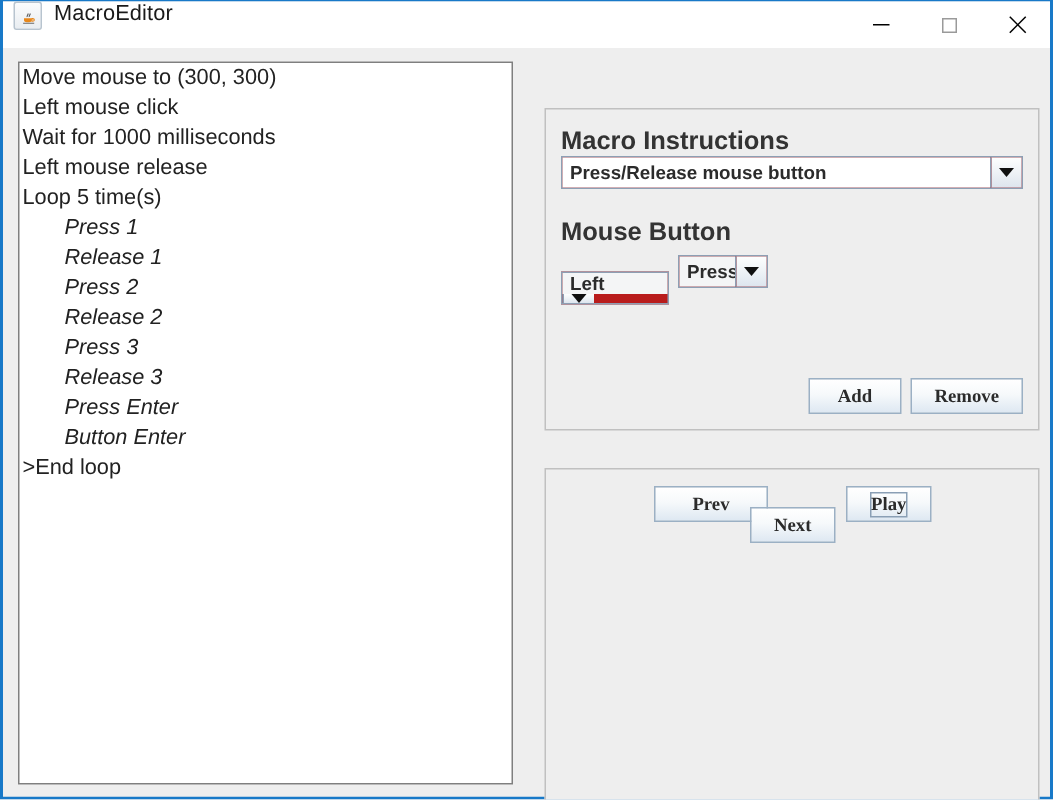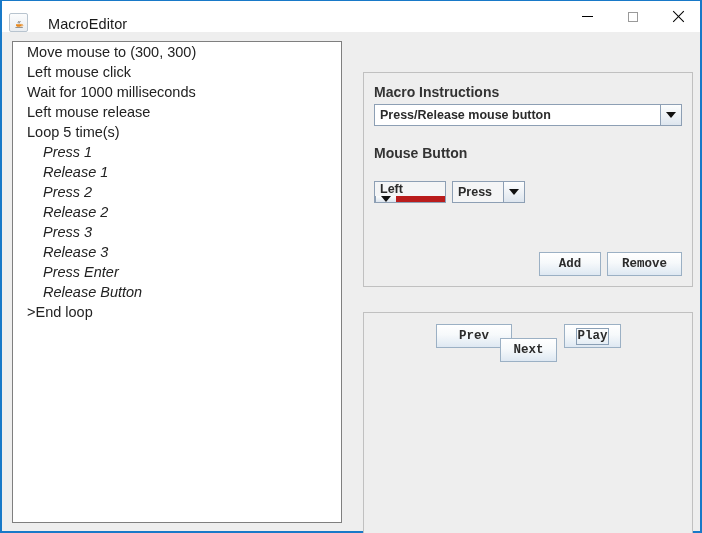--- a/index.html
+++ b/index.html
@@ -26,22 +26,21 @@
     border-bottom-width: 2px;
     background: #eeeeee;
   }
 
   
   #titlebar {
     position: relative;
     height: 31px;
     background: #ffffff;
     display: flex;
-    align-items: flex-end;
-    gap: 12px;
+    align-items: flex-start;
   }
   #app-icon {
     width: 17px;
     height: 17px;
     margin-left: 7px;
     margin-right: 8px;
     border: 1px solid #b8c4cf;
     border-radius: 2px;
     background: linear-gradient(#fbfcfd, #e9edf1);
     display: flex;
@@ -117,21 +116,21 @@
     background: #ffffff;
     border: 1px solid #7f7f7f;
     overflow: hidden;
   }
   .instr {
     font-size: 14.5px;
     color: #222222;
     line-height: 20px;
     height: 20px;
     white-space: pre;
-    padding-left: 14px;
+    padding-left: 2px;
   }
   .instr.indent { padding-left: 30px; font-style: italic; }
 
   
   #editor-panel {
     position: absolute;
     left: 361px;
     top: 40px;
     width: 330px;
     height: 215px;
@@ -145,21 +144,21 @@
     top: 280px;
     width: 330px;
     height: 238px;
     box-sizing: border-box;
     border: 1px solid #c0c0c0;
     background: #eeeeee;
   }
 
   .field-label {
     position: absolute;
-    font-size: 14px;
+    font-size: 17px;
     font-weight: bold;
     color: #333333;
   }
 
   
   .combo {
     position: absolute;
     display: flex;
     box-sizing: border-box;
     border: 1px solid #8d9fb4;
@@ -201,21 +200,21 @@
     box-sizing: border-box;
     height: 24px;
     border: 1px solid #9bb0c4;
     background: linear-gradient(#ffffff 0%, #f6f9fb 45%, #dee8f2 100%);
     font-size: 12.5px;
     font-weight: bold;
     color: #2b2b2b;
     display: flex;
     align-items: center;
     justify-content: center;
-    font-family: Liberation Mono, monospace;
+    font-family: Liberation Serif, serif;
     padding: 0;
   }
   .btn .focusring {
     border: 1px solid #8a9fb5;
     padding: 0 0;
     line-height: 15px;
   }
 </style>
 </head>
 <body>
@@ -255,21 +254,21 @@
       <div class="instr">Wait for 1000 milliseconds</div>
       <div class="instr">Left mouse release</div>
       <div class="instr">Loop 5 time(s)</div>
       <div class="instr indent">Press 1</div>
       <div class="instr indent">Release 1</div>
       <div class="instr indent">Press 2</div>
       <div class="instr indent">Release 2</div>
       <div class="instr indent">Press 3</div>
       <div class="instr indent">Release 3</div>
       <div class="instr indent">Press Enter</div>
-      <div class="instr indent">Release Button</div>
+      <div class="instr indent">Button Enter</div>
       <div class="instr">&gt;End loop</div>
     </div>
 
     <div id="editor-panel">
 
       <div class="field-label" style="left:10px; top:11px;">Macro Instructions</div>
 
       <div class="combo" style="left:10px; top:31px; width:308px;">
         <span class="val">Press/Release mouse button</span>
         <span class="arrowbtn">
@@ -279,21 +278,21 @@
 
       <div class="field-label" style="left:10px; top:72px;text-align:right;">Mouse Button</div>
 
       <div class="combo small" style="left:10px; top:108px; width:72px;flex-direction:column;">
         <span class="val">Left</span>
         <span class="arrowbtn">
           <span class="caret"></span>
         </span>
       </div>
 
-      <div class="combo small" style="left:88px; top:108px; width:73px;text-align:right;">
+      <div class="combo small" style="left:88px; top:97px; width:60px;text-align:right;">
         <span class="val">Press</span>
         <span class="arrowbtn">
           <span class="caret"></span>
         </span>
       </div>
 
       <div class="btn" style="left:175px; top:179px; width:62px;">Add</div>
       <div class="btn" style="left:243px; top:179px; width:75px;">Remove</div>
     </div>
 

